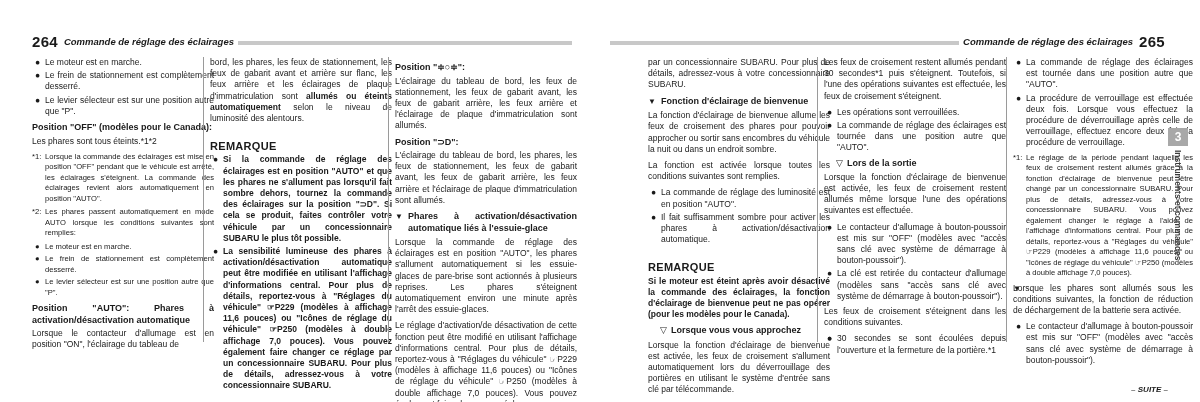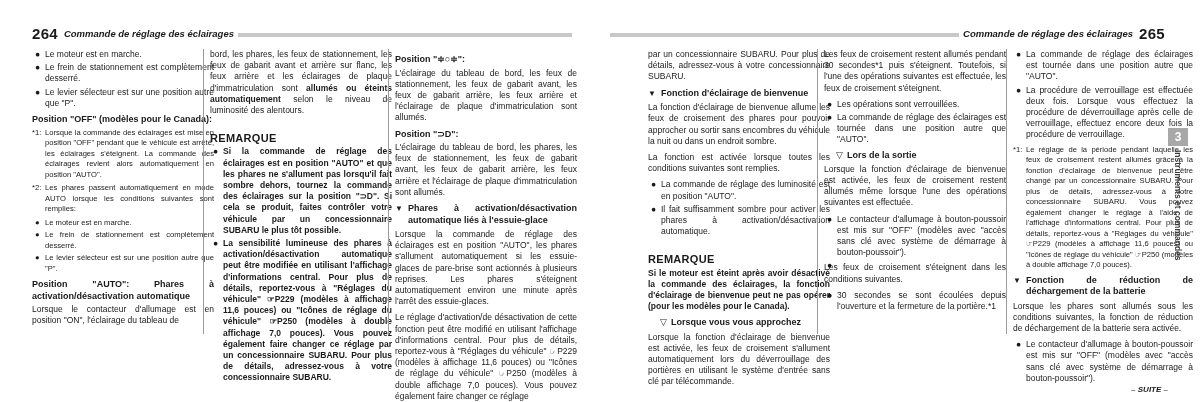--- a/index.html
+++ b/index.html
@@ -1,19 +1,19 @@
 <!DOCTYPE html>
 <html><head>
 <meta charset="utf-8">
 <style>
   * { box-sizing: border-box; margin: 0; padding: 0; }
   html, body { width: 1200px; height: 402px; background: #ffffff; overflow: hidden; }
   body { font-family: "Liberation Sans", sans-serif; color: #1a1a1a; position: relative; }
 
-  .page { position: absolute; top: 4px; height: 324px; }
+  .page { position: absolute; top: 12px; height: 324px; }
   .page-left { left: 0; width: 590px; }
   .page-right { left: 610px; width: 590px; }
 
   .header { position: absolute; top: 22px; height: 14px; display: flex; align-items: center; }
   .page-left .header { left: 32px; width: 540px; }
   .page-right .header { left: 0; width: 555px; justify-content: flex-end; }
   .pnum { font-size: 15px; font-weight: bold; letter-spacing: 0.3px; }
   .htitle { font-size: 9.5px; font-weight: bold; font-style: italic; margin: 0 4px 0 6px; white-space: nowrap; }
   .page-right .htitle { margin: 0 6px 0 4px; }
   .hbar { flex: 1; height: 4px; background: #c8c8c8; margin-top: 3px; }
@@ -54,20 +54,21 @@
     <span class="hbar"></span>
   </div>
 
   <div class="col" style="left:32px;">
     <ul>
       <li><span class="dot">●</span><span>Le moteur est en marche.</span></li>
       <li><span class="dot">●</span><span>Le frein de stationnement est complètement desserré.</span></li>
       <li><span class="dot">●</span><span>Le levier sélecteur est sur une position autre que "P".</span></li>
     </ul>
     <div class="h-sub">Position "OFF" (modèles pour le Canada):</div>
+    <p>Les phares sont tous éteints.*1*2</p>
     <div class="fn"><span class="fnk">*1:</span><span>Lorsque la commande des éclairages est mise en position "OFF" pendant que le véhicule est arrêté, les éclairages s'éteignent. La commande des éclairages revient alors automatiquement en position "AUTO".</span></div>
     <div class="fn"><span class="fnk">*2:</span><span>Les phares passent automatiquement en mode AUTO lorsque les conditions suivantes sont remplies:</span></div>
     <ul class="small">
       <li><span class="dot">●</span><span>Le moteur est en marche.</span></li>
       <li><span class="dot">●</span><span>Le frein de stationnement est complètement desserré.</span></li>
       <li><span class="dot">●</span><span>Le levier sélecteur est sur une position autre que "P".</span></li>
     </ul>
     <div class="h-sub">Position "AUTO": Phares à activation/désactivation automatique</div>
     <p>Lorsque le contacteur d'allumage est en position "ON", l'éclairage du tableau de</p>
   </div>
@@ -120,37 +121,37 @@
   <div class="col" style="left:214px;">
     <p>Les feux de croisement restent allumés pendant 30 secondes*1 puis s'éteignent. Toutefois, si l'une des opérations suivantes est effectuée, les feux de croisement s'éteignent.</p>
     <ul>
       <li><span class="dot">●</span><span>Les opérations sont verrouillées.</span></li>
       <li><span class="dot">●</span><span>La commande de réglage des éclairages est tournée dans une position autre que "AUTO".</span></li>
     </ul>
     <div class="h-sub2"><span class="otri">▽</span><span>Lors de la sortie</span></div>
     <p>Lorsque la fonction d'éclairage de bienvenue est activée, les feux de croisement restent allumés même lorsque l'une des opérations suivantes est effectuée.</p>
     <ul>
       <li><span class="dot">●</span><span>Le contacteur d'allumage à bouton-poussoir est mis sur "OFF" (modèles avec "accès sans clé avec système de démarrage à bouton-poussoir").</span></li>
-      <li><span class="dot">●</span></li>
+      <li><span class="dot">●</span><span>La clé est retirée du contacteur d'allumage (modèles sans "accès sans clé avec système de démarrage à bouton-poussoir").</span></li>
     </ul>
     <p>Les feux de croisement s'éteignent dans les conditions suivantes.</p>
     <ul>
       <li><span class="dot">●</span></li>
       <li><span class="dot">●</span><span>30 secondes se sont écoulées depuis l'ouverture et la fermeture de la portière.*1</span></li>
     </ul>
   </div>
   <div class="vrule" style="left:396px;"></div>
 
   <div class="col" style="left:403px; width:180px;">
     <ul>
       <li><span class="dot">●</span><span>La commande de réglage des éclairages est tournée dans une position autre que "AUTO".</span></li>
       <li><span class="dot">●</span><span>La procédure de verrouillage est effectuée deux fois. Lorsque vous effectuez la procédure de déverrouillage après celle de verrouillage, effectuez encore deux fois la procédure de verrouillage.</span></li>
     </ul>
     <div class="fn"><span class="fnk">*1:</span><span>Le réglage de la période pendant laquelle les feux de croisement restent allumés grâce à la fonction d'éclairage de bienvenue peut être changé par un concessionnaire SUBARU. Pour plus de détails, adressez-vous à votre concessionnaire SUBARU. Vous pouvez également changer le réglage à l'aide de l'affichage d'informations central. Pour plus de détails, reportez-vous à "Réglages du véhicule" ☞P229 (modèles à affichage 11,6 pouces) ou "Icônes de réglage du véhicule" ☞P250 (modèles à double affichage 7,0 pouces).</span></div>
-    <div class="h-tri"><span class="tri">▼</span><span>Fonction de réduction de déchargement de la batterie</span></div>
+    <div class="h-tri"><span class="tri">▼</span></div>
     <p>Lorsque les phares sont allumés sous les conditions suivantes, la fonction de réduction de déchargement de la batterie sera activée.</p>
     <ul>
       <li><span class="dot">●</span><span>Le contacteur d'allumage à bouton-poussoir est mis sur "OFF" (modèles avec "accès sans clé avec système de démarrage à bouton-poussoir").</span></li>
     </ul>
   </div>
 </div>
 
 <div class="sidetab">3</div>
 <div class="sidelabel">
     <span>Instruments et commandes</span>

